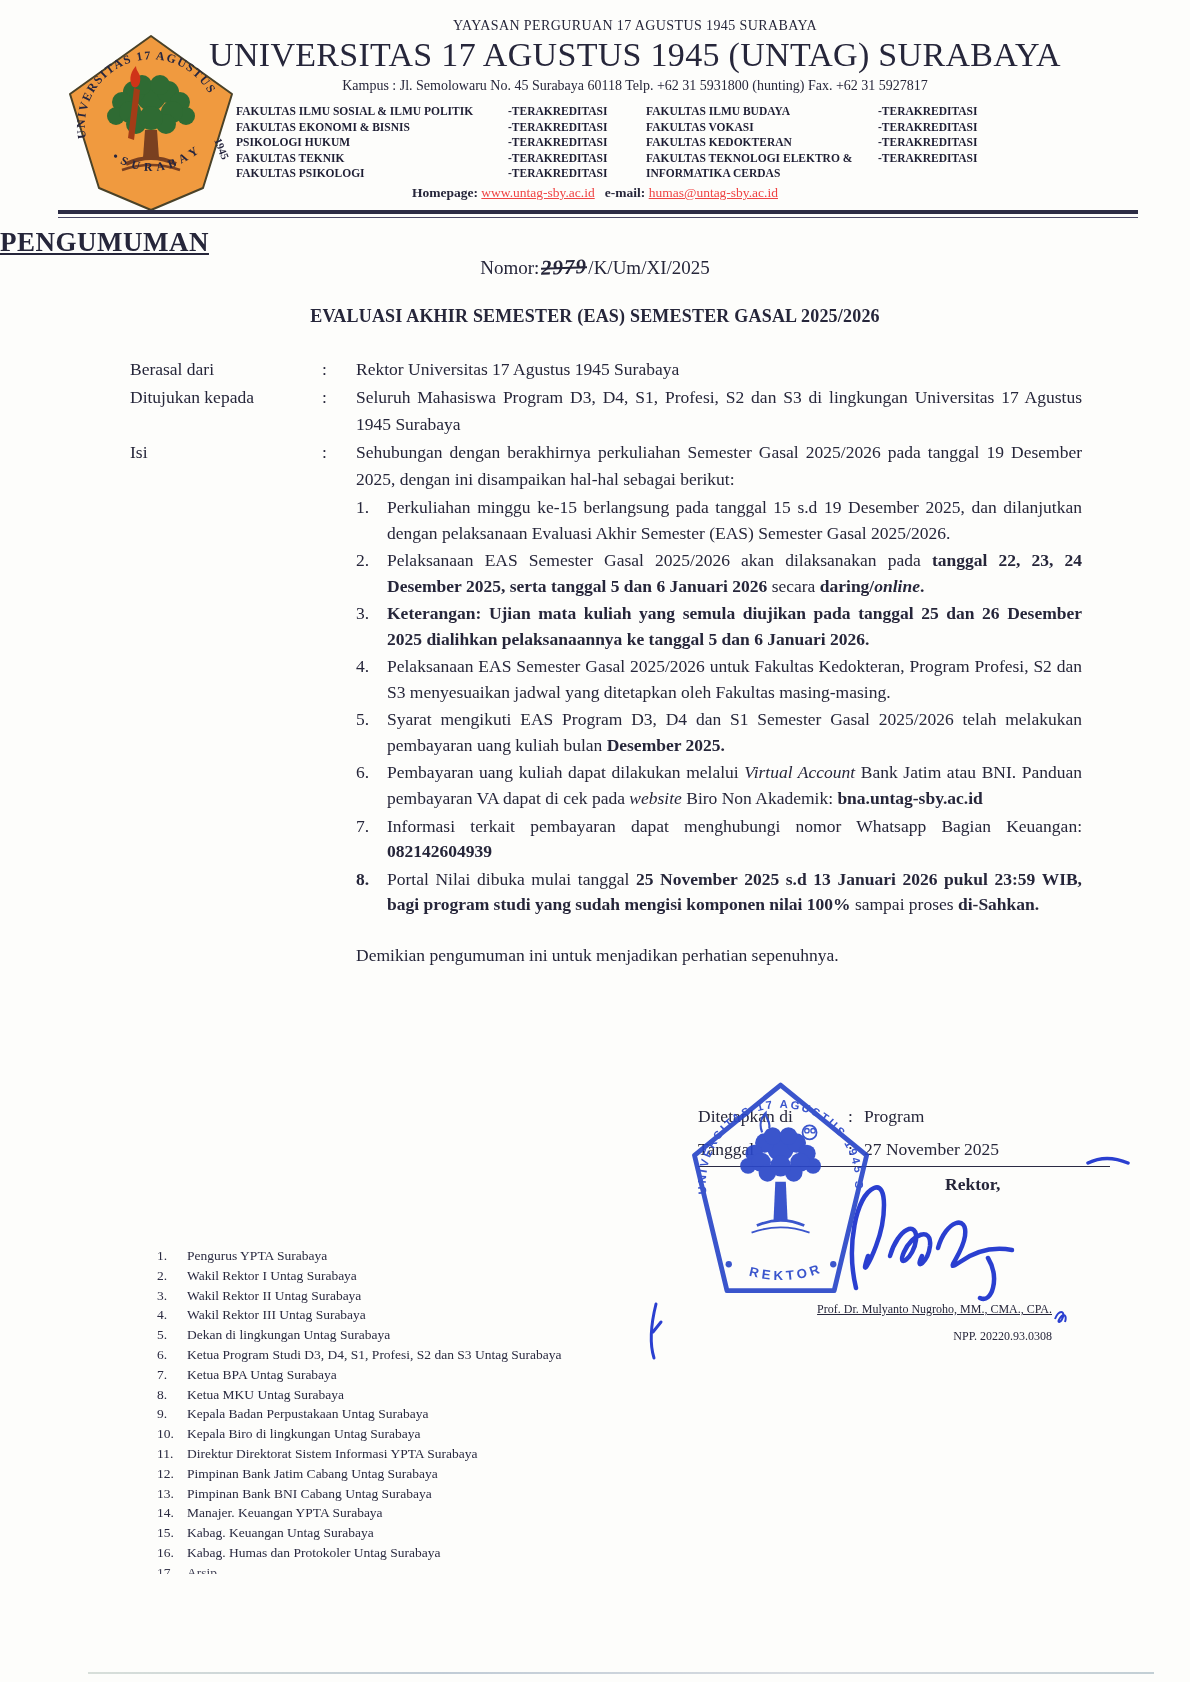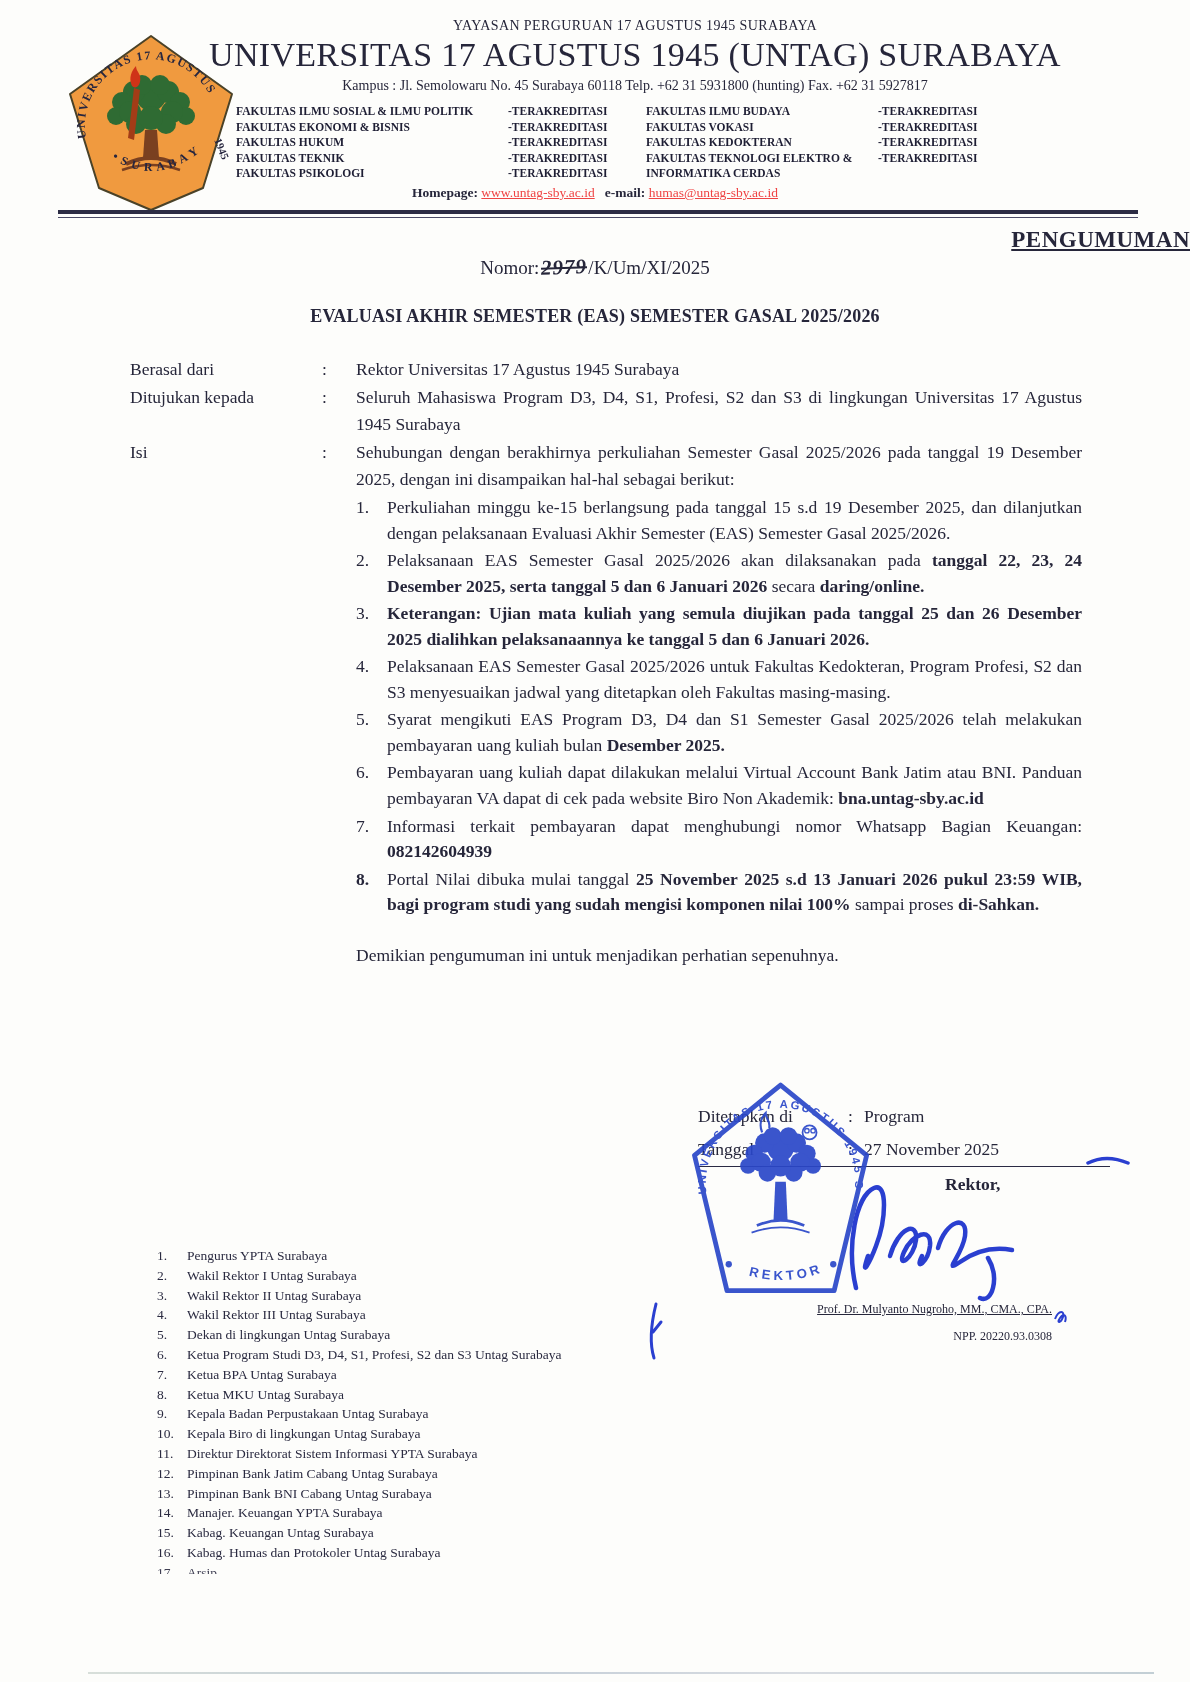--- a/index.html
+++ b/index.html
@@ -1,38 +1,38 @@
 <!DOCTYPE html>
 <html><head>
 <meta charset="utf-8">
 <style>
   html,body{margin:0;padding:0;background:#e8e8e8;}
   .page{position:relative;width:1190px;height:1682px;margin:0 auto;background:#fdfdfb;
         font-family:"Liberation Serif","DejaVu Serif",serif;color:#26263a;overflow:hidden;}
   .b{font-weight:bold;}
-  .i{}
+  .i{font-style:italic;}
 
   
   .logo{position:absolute;left:62px;top:30px;width:178px;height:182px;}
   .head-center{position:absolute;left:120px;right:40px;top:18px;text-align:center;}
   .foundation{font-size:14px;letter-spacing:.4px;}
   .university{font-size:34px;letter-spacing:.3px;margin-top:2px;}
   .address{font-size:14px;margin-top:4px;}
   .fac-col{position:absolute;top:104px;display:grid;grid-auto-rows:min-content;
            font-size:11.5px;font-weight:bold;line-height:15.6px;color:#1e1e34;}
   .fac-left{left:236px;grid-template-columns:272px 150px;}
   .fac-right{left:646px;grid-template-columns:232px 120px;}
   .homepage-line{position:absolute;left:0;right:0;top:185px;text-align:center;font-size:13.5px;font-weight:bold;}
   .homepage-line a{color:#ef4444;font-weight:normal;text-decoration:underline;}
   .rule-thick{position:absolute;left:58px;right:52px;top:210px;height:0;border-top:4px solid #2c2c44;}
   .rule-thin{position:absolute;left:58px;right:52px;top:217px;height:0;border-top:1.5px solid #4a4a66;}
 
   
-  .announce-title{position:absolute;left:0;right:0;top:227px;text-align:right;
-      font-size:23px;font-weight:bold;letter-spacing:.5px;}
+  .announce-title{position:absolute;left:0;right:0;top:227px;text-align:left;
+      font-size:27px;font-weight:bold;letter-spacing:.5px;}
   .announce-title span{text-decoration:underline;}
   .announce-number{position:absolute;left:0;right:0;top:255px;text-align:center;font-size:19px;}
   .hand{display:inline-block;font-style:italic;font-weight:bold;font-size:21px;
         letter-spacing:1px;transform:rotate(-2deg);text-decoration:line-through;
         text-decoration-thickness:1.5px;margin:0 1px 0 2px;}
   .subject{position:absolute;left:0;right:0;top:306px;text-align:center;font-size:18px;font-weight:bold;letter-spacing:.2px;}
 
   
   .body-block{position:absolute;left:130px;top:356px;width:952px;font-size:17.5px;line-height:27.5px;}
   .meta-row{display:grid;grid-template-columns:192px 34px 1fr;}
@@ -117,21 +117,21 @@
     <div class="foundation">YAYASAN PERGURUAN 17 AGUSTUS 1945 SURABAYA</div>
     <div class="university">UNIVERSITAS 17 AGUSTUS 1945 (UNTAG) SURABAYA</div>
     <div class="address">Kampus : Jl. Semolowaru No. 45 Surabaya 60118 Telp. +62 31 5931800 (hunting) Fax. +62 31 5927817</div>
   </div>
 
   <div class="fac-col fac-left">
       <div>FAKULTAS ILMU SOSIAL &amp; ILMU POLITIK</div>
       <div>-TERAKREDITASI</div>
       <div>FAKULTAS EKONOMI &amp; BISNIS</div>
       <div>-TERAKREDITASI</div>
-      <div>FAKULTAS HUKUM</div>
+      <div>PSIKOLOGI HUKUM</div>
       <div>-TERAKREDITASI</div>
       <div>FAKULTAS TEKNIK</div>
       <div>-TERAKREDITASI</div>
       <div>FAKULTAS PSIKOLOGI</div>
       <div>-TERAKREDITASI</div>
     </div>
   <div class="fac-col fac-right">
       <div>FAKULTAS ILMU BUDAYA</div>
       <div>-TERAKREDITASI</div>
       <div>FAKULTAS VOKASI</div>

